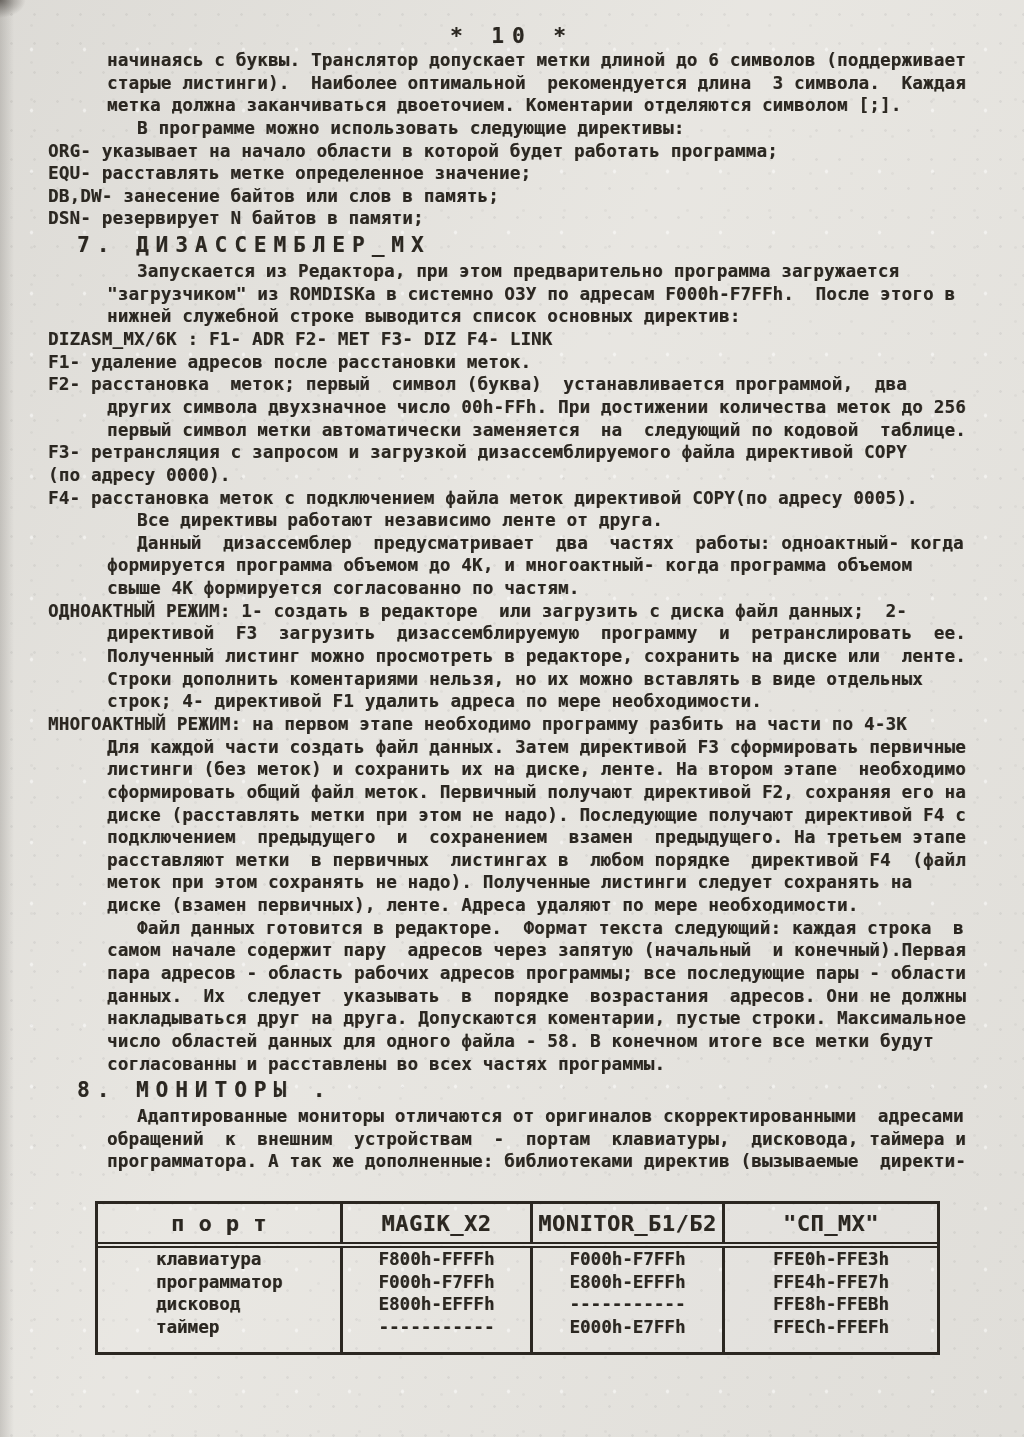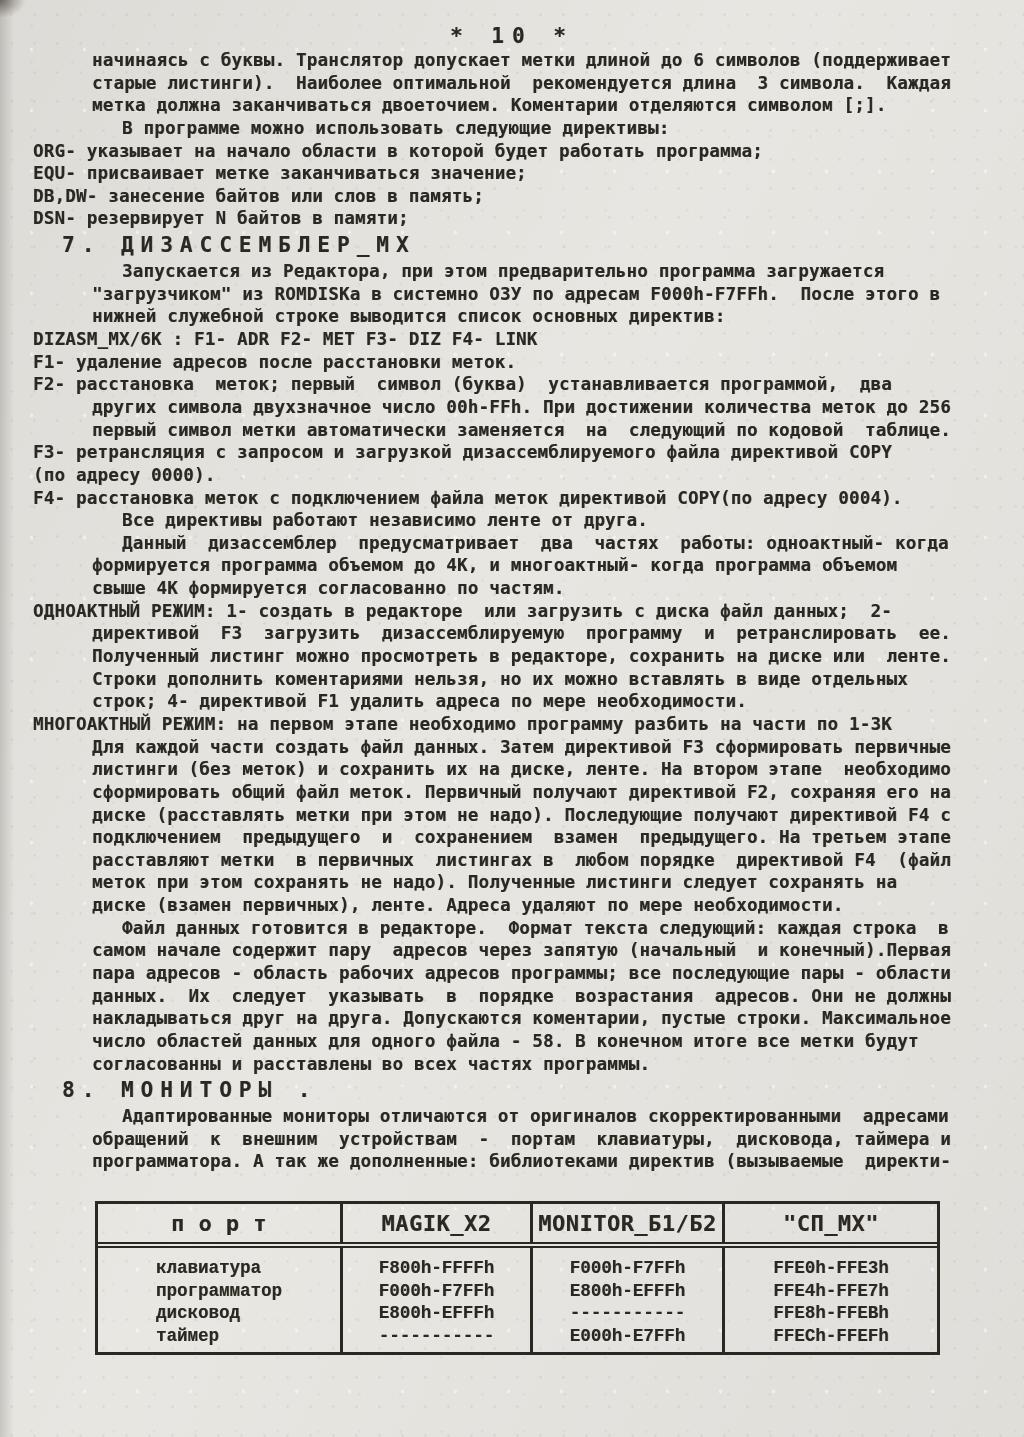--- a/index.html
+++ b/index.html
@@ -24,21 +24,21 @@
     text-shadow:0.5px 0.3px 0.5px rgba(43,39,33,0.45);
     font-weight:700;
   }
   .page-number{
     position:absolute;top:24px;left:0;width:100%;
     text-align:center;
     font-size:21px;letter-spacing:8px;
     white-space:pre;
   }
   .text-column{
-    position:absolute;top:49px;left:0;width:941px;
+    position:absolute;top:49px;left:15px;width:941px;
   }
   .line{
     font-size:17.5px;
     line-height:22.65px;
     height:22.65px;
     letter-spacing:0.2px;
     white-space:pre;
   }
   .i0{padding-left:33px;}
   .i1{padding-left:92px;}
@@ -70,24 +70,22 @@
     white-space:pre;
   }
   .thead > div:last-child{border-right:none;}
   .tbody{
     display:grid;
     grid-template-columns:245px 190px 192px 1fr;
     height:104px;
   }
   .tbody > .tcol{
     border-right:3px solid #2b2721;
-    padding-top:9px;
     font-size:17.5px;
     text-align:center;
-    font-family:Liberation Mono, monospace;
   }
   .tbody > .tcol:last-child{border-right:none;}
   .tbody > .tcol.left{text-align:left;padding-left:58px;}
   .tcell{line-height:22.5px;height:22.5px;white-space:pre;}
   .edge-smudge{
     position:absolute;top:0;left:0;width:14px;height:100%;
     background:linear-gradient(90deg, rgba(60,55,50,0.18), rgba(60,55,50,0));
     pointer-events:none;
   }
   .corner-mark{
@@ -104,45 +102,45 @@
   <div class="corner-mark"></div>
 
   <div class="page-number ink">* 10 *</div>
 
   <div class="text-column" id="text-column">
       <div class="line ink i1">начинаясь с буквы. Транслятор допускает метки длиной до 6 символов (поддерживает</div>
       <div class="line ink i1">старые листинги).  Наиболее оптимальной  рекомендуется длина  3 символа.  Каждая</div>
       <div class="line ink i1">метка должна заканчиваться двоеточием. Коментарии отделяются символом [;].</div>
       <div class="line ink i2">В программе можно использовать следующие директивы:</div>
       <div class="line ink i0">ORG- указывает на начало области в которой будет работать программа;</div>
-      <div class="line ink i0">EQU- присваивает метке заканчиваться значение;</div>
+      <div class="line ink i0">EQU- расставлять метке определенное значение;</div>
       <div class="line ink i0">DB,DW- занесение байтов или слов в память;</div>
       <div class="line ink i0">DSN- резервирует N байтов в памяти;</div>
       <div class="heading ink">7. ДИЗАССЕМБЛЕР_MX</div>
       <div class="line ink i2">Запускается из Редактора, при этом предварительно программа загружается</div>
       <div class="line ink i1">"загрузчиком" из ROMDISKа в системно ОЗУ по адресам F000h-F7FFh.  После этого в</div>
       <div class="line ink i1">нижней служебной строке выводится список основных директив:</div>
       <div class="line ink i0">DIZASM_MX/6K : F1- ADR F2- MET F3- DIZ F4- LINK</div>
       <div class="line ink i0">F1- удаление адресов после расстановки меток.</div>
       <div class="line ink i0">F2- расстановка  меток; первый  символ (буква)  устанавливается программой,  два</div>
       <div class="line ink i1">других символа двухзначное число 00h-FFh. При достижении количества меток до 256</div>
       <div class="line ink i1">первый символ метки автоматически заменяется  на  следующий по кодовой  таблице.</div>
       <div class="line ink i0">F3- ретрансляция с запросом и загрузкой дизассемблируемого файла директивой COPY</div>
       <div class="line ink i0">(по адресу 0000).</div>
-      <div class="line ink i0">F4- расстановка меток с подключением файла меток директивой COPY(по адресу 0004).</div>
+      <div class="line ink i0">F4- расстановка меток с подключением файла меток директивой COPY(по адресу 0005).</div>
       <div class="line ink i2">Все директивы работают независимо ленте от друга.</div>
       <div class="line ink i2">Данный  дизассемблер  предусматривает  два  частях  работы: одноактный- когда</div>
       <div class="line ink i1">формируется программа объемом до 4К, и многоактный- когда программа объемом</div>
       <div class="line ink i1">свыше 4К формируется согласованно по частям.</div>
       <div class="line ink i0">ОДНОАКТНЫЙ РЕЖИМ: 1- создать в редакторе  или загрузить с диска файл данных;  2-</div>
       <div class="line ink i1">директивой  F3  загрузить  дизассемблируемую  программу  и  ретранслировать  ее.</div>
       <div class="line ink i1">Полученный листинг можно просмотреть в редакторе, сохранить на диске или  ленте.</div>
       <div class="line ink i1">Строки дополнить коментариями нельзя, но их можно вставлять в виде отдельных</div>
       <div class="line ink i1">строк; 4- директивой F1 удалить адреса по мере необходимости.</div>
-      <div class="line ink i0">МНОГОАКТНЫЙ РЕЖИМ: на первом этапе необходимо программу разбить на части по 1-3К</div>
+      <div class="line ink i0">МНОГОАКТНЫЙ РЕЖИМ: на первом этапе необходимо программу разбить на части по 4-3К</div>
       <div class="line ink i1">Для каждой части создать файл данных. Затем директивой F3 сформировать первичные</div>
       <div class="line ink i1">листинги (без меток) и сохранить их на диске, ленте. На втором этапе  необходимо</div>
       <div class="line ink i1">сформировать общий файл меток. Первичный получают директивой F2, сохраняя его на</div>
       <div class="line ink i1">диске (расставлять метки при этом не надо). Последующие получают директивой F4 с</div>
       <div class="line ink i1">подключением  предыдущего  и  сохранением  взамен  предыдущего. На третьем этапе</div>
       <div class="line ink i1">расставляют метки  в первичных  листингах в  любом порядке  директивой F4  (файл</div>
       <div class="line ink i1">меток при этом сохранять не надо). Полученные листинги следует сохранять на</div>
       <div class="line ink i1">диске (взамен первичных), ленте. Адреса удаляют по мере необходимости.</div>
       <div class="line ink i2">Файл данных готовится в редакторе.  Формат текста следующий: каждая строка  в</div>
       <div class="line ink i1">самом начале содержит пару  адресов через запятую (начальный  и конечный).Первая</div>

